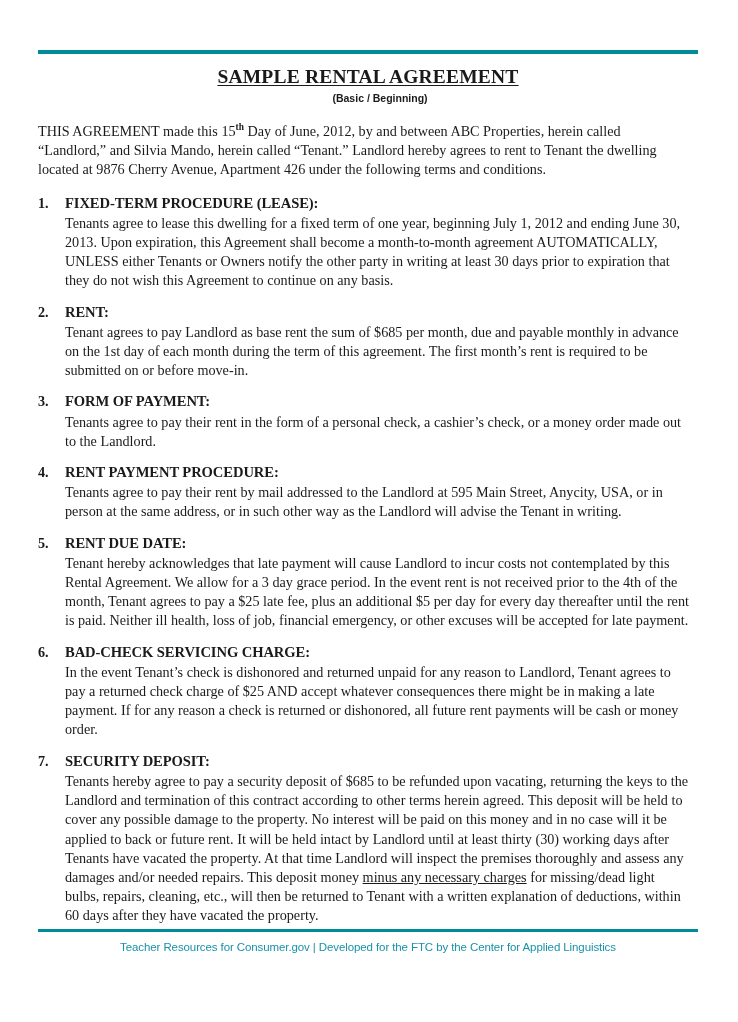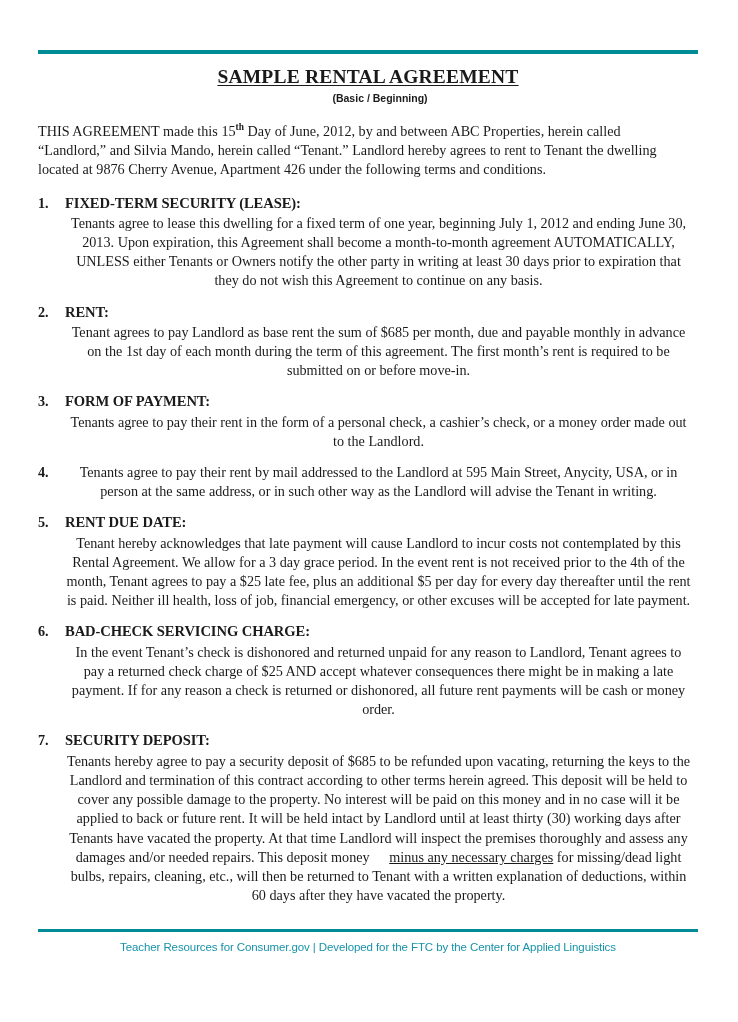--- a/index.html
+++ b/index.html
@@ -87,25 +87,25 @@
     font-size: 14.2px;
   }
   .clause-heading {
     font-weight: bold;
     font-size: 14.6px;
     letter-spacing: -0.1px;
     margin: 0 0 1px 0;
   }
   .clause-body {
     margin: 0;
-    text-align: center;
+    text-align: left;
   }
 
   b, .b { font-weight: normal; }
-  .u { text-decoration: underline; margin-left: 16px; }
+  .u { text-decoration: underline; }
   sup {
     font-size: 0.66em;
     vertical-align: super;
     line-height: 0;
     font-weight: bold;
   }
 
   
   .footer-text {
     position: absolute;
@@ -133,35 +133,36 @@
 
   <div class="content">
 
     <p class="intro">
       <span>THIS AGREEMENT made this </span><b>15</b><sup>th</sup><span> Day of </span><b>June, 2012,</b><span> by and between </span><b>ABC Properties</b><span>, herein called “Landlord,” and </span><b>Silvia Mando</b><span>, herein called “Tenant.” Landlord hereby agrees to rent to Tenant the dwelling located at </span><b>9876 Cherry Avenue, Apartment 426</b><span> under the following terms and conditions.</span>
     </p>
 
     <div id="clause-container">
         <div class="clause">
           <span class="clause-num">1.</span>
-          <div class="clause-heading">FIXED-TERM SECURITY (LEASE):</div>
+          <div class="clause-heading">FIXED-TERM PROCEDURE (LEASE):</div>
           <p class="clause-body"><span>Tenants agree to lease this dwelling for a fixed term of </span><b>one year</b><span>, beginning </span><b>July 1, 2012</b><span> and ending </span><b>June 30, 2013</b><span>. Upon expiration, this Agreement shall become a month-to-month agreement AUTOMATICALLY, UNLESS either Tenants or Owners notify the other party in writing at least 30 days prior to expiration that they do not wish this Agreement to continue on any basis.</span></p>
         </div>
         <div class="clause">
           <span class="clause-num">2.</span>
           <div class="clause-heading">RENT:</div>
           <p class="clause-body"><span>Tenant agrees to pay Landlord as base rent the sum of </span><b>$685</b><span> per month, due and payable monthly in advance on the 1st day of each month during the term of this agreement. The first month’s rent is required to be submitted on or before move-in.</span></p>
         </div>
         <div class="clause">
           <span class="clause-num">3.</span>
           <div class="clause-heading">FORM OF PAYMENT:</div>
           <p class="clause-body"><span>Tenants agree to pay their rent in the form of a personal check, a cashier’s check, or a money order made out to the Landlord.</span></p>
         </div>
         <div class="clause">
           <span class="clause-num">4.</span>
+          <div class="clause-heading">RENT PAYMENT PROCEDURE:</div>
           <p class="clause-body"><span>Tenants agree to pay their rent by mail addressed to the Landlord at 595 Main Street, Anycity, USA, or in person at the same address, or in such other way as the Landlord will advise the Tenant in writing.</span></p>
         </div>
         <div class="clause">
           <span class="clause-num">5.</span>
           <div class="clause-heading">RENT DUE DATE:</div>
           <p class="clause-body"><span>Tenant hereby acknowledges that late payment will cause Landlord to incur costs not contemplated by this Rental Agreement. We allow for a 3 day grace period. In the event rent is not received prior to the 4th of the month, Tenant agrees to pay a $25 late fee, plus an additional $5 per day for every day thereafter until the rent is paid. Neither ill health, loss of job, financial emergency, or other excuses will be accepted for late payment.</span></p>
         </div>
         <div class="clause">
           <span class="clause-num">6.</span>
           <div class="clause-heading">BAD-CHECK SERVICING CHARGE:</div>

